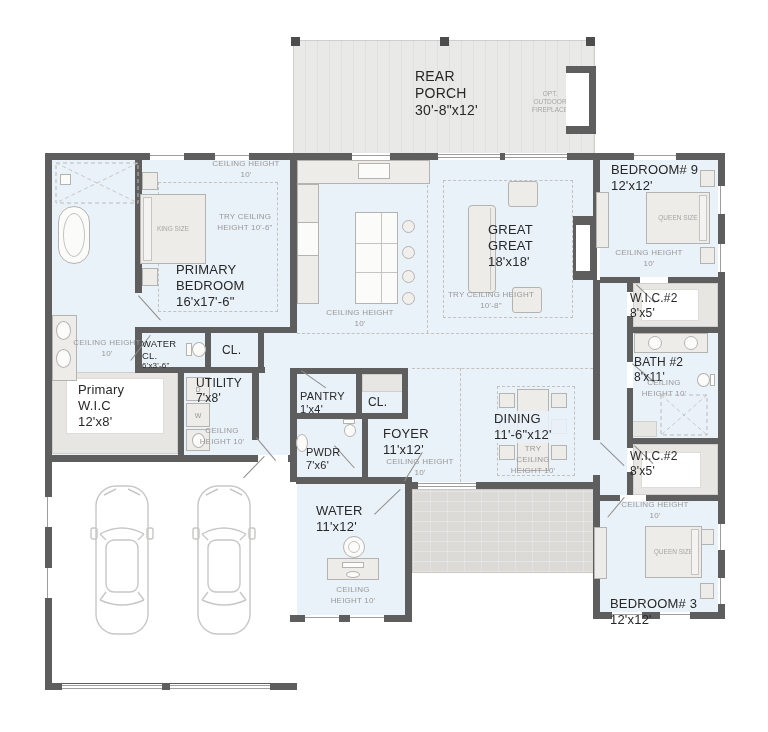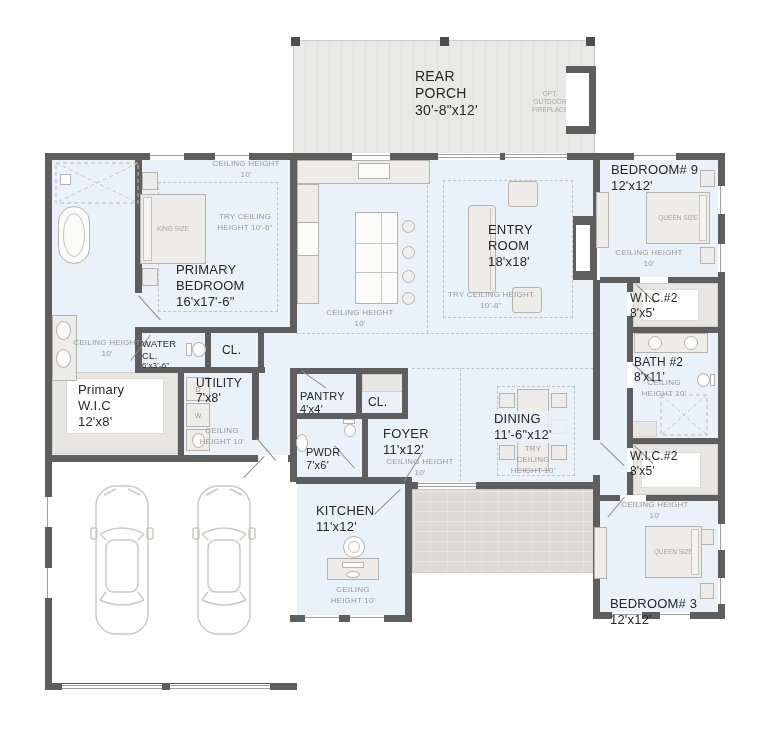--- a/index.html
+++ b/index.html
@@ -183,21 +183,21 @@
 
   <div class="furn" style="left:468px;top:205px;width:28px;height:88px;border-radius:4px">
     <div style="position:absolute;right:4px;top:2px;bottom:2px;border-left:1px solid #c6c4c1"></div>
   </div>
   <div class="furn" style="left:508px;top:181px;width:30px;height:26px;border-radius:3px"></div>
   <div class="furn" style="left:512px;top:287px;width:30px;height:26px;border-radius:3px"></div>
   <div class="fp" style="left:573px;top:216px;width:24px;height:64px">
     <div class="fpin" style="left:3px;top:9px;width:14px;height:46px"></div>
   </div>
   <div class="lbl" style="left:488px;top:222px;width:70px">
-    <span class="nm">ENTRY ROOM</span>
+    <span class="nm">GREAT GREAT</span>
     <span class="dm">18'x18'</span>
   </div>
   <div class="ceil" style="left:448px;top:290px;width:86px">TRY CEILING HEIGHT 10'-8"</div>
 
   <svg class="abs" style="left:55px;top:162px" width="84" height="42">
     <rect x="1" y="1" width="82" height="40" fill="none" stroke="#bdbbb8" stroke-dasharray="4 3"></rect>
     <line x1="1" y1="1" x2="83" y2="41" stroke="#c9c7c4" stroke-dasharray="4 3"></line>
     <line x1="83" y1="1" x2="1" y2="41" stroke="#c9c7c4" stroke-dasharray="4 3"></line>
   </svg>
   <div class="furn white" style="left:60px;top:174px;width:11px;height:11px"></div>
@@ -240,21 +240,21 @@
     <div class="furn white oval" style="left:5px;top:3px;width:13px;height:15px"></div>
   </div>
   <div class="lbl md" style="left:196px;top:376px;width:56px">
     <span class="nm">UTILITY</span>
     <span class="dm">7'x8'</span>
   </div>
   <div class="ceil" style="left:192px;top:426px;width:60px">CEILING HEIGHT 10'</div>
 
   <div class="lbl sm" style="left:300px;top:390px;width:56px">
     <span class="nm">PANTRY</span>
-    <span class="dm">4'x4'</span>
+    <span class="dm">1'x4'</span>
   </div>
   <div class="lbl md" style="left:368px;top:395px;width:36px">CL.</div>
   <div class="furn white" style="left:343px;top:419px;width:12px;height:5px"></div>
   <div class="furn white oval" style="left:344px;top:424px;width:12px;height:13px"></div>
   <div class="furn white oval" style="left:296px;top:434px;width:12px;height:18px"></div>
   <div class="lbl sm" style="left:306px;top:446px;width:56px">
     <span class="nm">PWDR</span>
     <span class="dm">7'x6'</span>
   </div>
   <div class="lbl" style="left:383px;top:426px;width:72px">
@@ -270,21 +270,21 @@
   <div class="furn" style="left:551px;top:393px;width:16px;height:15px"></div>
   <div class="furn" style="left:551px;top:419px;width:16px;height:15px"></div>
   <div class="furn" style="left:551px;top:445px;width:16px;height:15px"></div>
   <div class="lbl" style="left:494px;top:411px;width:78px;background:rgba(233,241,249,.85)">
     <span class="nm">DINING</span>
     <span class="dm">11'-6"x12'</span>
   </div>
   <div class="ceil" style="left:509px;top:444px;width:48px">TRY CEILING HEIGHT 10'</div>
 
   <div class="lbl" style="left:316px;top:503px;width:72px">
-    <span class="nm">KITCHEN</span>
+    <span class="nm">WATER</span>
     <span class="dm">11'x12'</span>
   </div>
   <div class="furn white" style="left:343px;top:536px;width:22px;height:22px;border-radius:50%">
     <div class="oval" style="position:absolute;left:4px;top:4px;right:4px;bottom:4px;border:1px solid #c6c4c1"></div>
   </div>
   <div class="furn" style="left:327px;top:558px;width:52px;height:22px">
     <div class="furn white" style="left:14px;top:3px;width:22px;height:6px"></div>
     <div class="furn white oval" style="left:18px;top:12px;width:14px;height:7px"></div>
   </div>
   <div class="ceil" style="left:320px;top:585px;width:66px">CEILING HEIGHT 10'</div>

